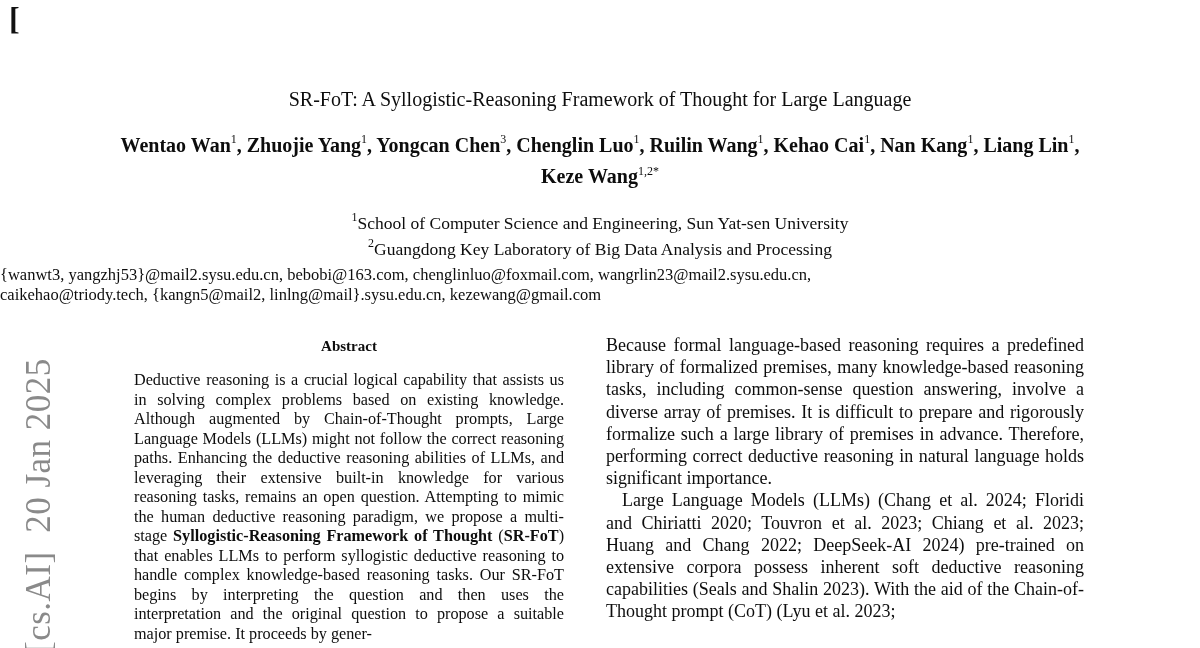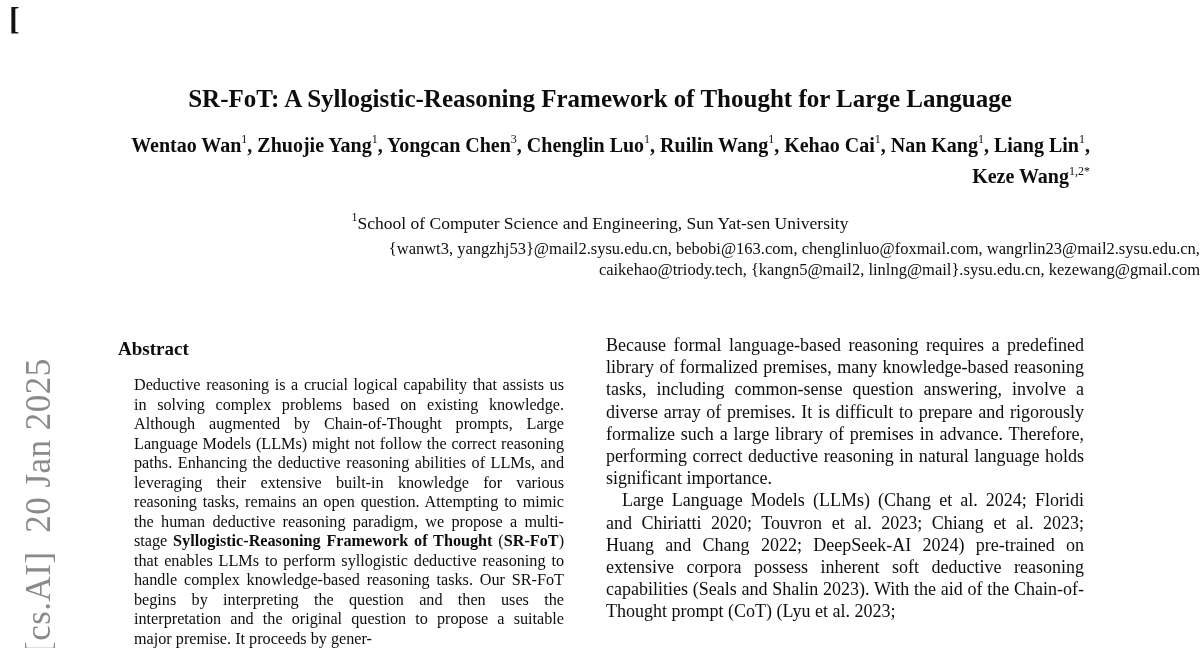--- a/index.html
+++ b/index.html
@@ -12,33 +12,33 @@
     position:absolute; left:9px; top:2px; font-size:32px; font-weight:bold;
     color:#111; line-height:1;
   }
   .watermark {
     position:absolute; left:21px; top:653px;
     transform:rotate(-90deg); transform-origin:0 0;
     font-size:35px; letter-spacing:0.5px; white-space:pre;
     color:#8a8a8a; line-height:1;
   }
   .header { position:absolute; top:84px; left:0; width:1200px; text-align:center; }
-  .title { font-size:25px; font-weight:bold; line-height:30px; }
+  .title { font-size:20px; font-weight:normal; line-height:30px; }
   .authors {
     width:980px; margin:13px auto 16px auto; font-size:20px; font-weight:bold;
-    line-height:27px; text-align:right;
+    line-height:27px; text-align:center;
   }
   .authors sup, .affil sup {
     font-weight:normal; font-size:12px; position:relative; top:-1px;
   }
   .affils { margin-top:18px; font-size:17.5px; line-height:21px; text-align:center; }
-  .emails { margin-top:5px; font-size:16.5px; line-height:20.5px; text-align:right;padding-left:12px; }
+  .emails { margin-top:5px; font-size:16.5px; line-height:20.5px; text-align:left; }
   .col-left { position:absolute; left:118px; top:338px; width:462px; }
   .abstract-heading {
-    font-weight:bold; font-size:19px; margin:0 0 13px 0;
+    text-align:center; font-weight:bold; font-size:15px; margin:0 0 13px 0;
   }
   .abstract-body {
     font-size:16.2px; line-height:19.5px; text-align:justify; margin:16px;
   }
   .col-right {
     position:absolute; left:606px; top:334px; width:478px;
     font-size:18px; line-height:22.2px; text-align:justify;
   }
   .col-right p { margin:0; }
   .col-right p.indent { text-indent:16px; }
@@ -51,20 +51,21 @@
 
 <div class="watermark">[cs.AI]  20 Jan 2025</div>
 
 <div class="header">
   <div class="title">
     <div>SR-FoT: A Syllogistic-Reasoning Framework of Thought for Large Language</div>
   </div>
   <div class="authors" id="authors"><span><span>Wentao Wan</span><sup>1</sup></span>, <span><span>Zhuojie Yang</span><sup>1</sup></span>, <span><span>Yongcan Chen</span><sup>3</sup></span>, <span><span>Chenglin Luo</span><sup>1</sup></span>, <span><span>Ruilin Wang</span><sup>1</sup></span>, <span><span>Kehao Cai</span><sup>1</sup></span>, <span><span>Nan Kang</span><sup>1</sup></span>, <span><span>Liang Lin</span><sup>1</sup></span>, <span><span>Keze Wang</span><sup>1,2*</sup></span></div>
   <div class="affils" id="affils">
       <div class="affil"><sup>1</sup>School of Computer Science and Engineering, Sun Yat-sen University</div>
+      <div class="affil"><sup>2</sup>Guangdong Key Laboratory of Big Data Analysis and Processing</div>
     </div>
   <div class="emails" id="emails">
       <div>{wanwt3, yangzhj53}@mail2.sysu.edu.cn, bebobi@163.com, chenglinluo@foxmail.com, wangrlin23@mail2.sysu.edu.cn,</div>
       <div>caikehao@triody.tech, {kangn5@mail2, linlng@mail}.sysu.edu.cn, kezewang@gmail.com</div>
     </div>
 </div>
 
 <div class="col-left">
   <p class="abstract-heading">Abstract</p>
   <p class="abstract-body"><span>Deductive reasoning is a crucial logical capability that assists us in solving complex problems based on existing knowledge. Although augmented by Chain-of-Thought prompts, Large Language Models (LLMs) might not follow the correct reasoning paths. Enhancing the deductive reasoning abilities of LLMs, and leveraging their extensive built-in knowledge for various reasoning tasks, remains an open question. Attempting to mimic the human deductive reasoning paradigm, we propose a multi-stage </span><b class="inline-bold">Syllogistic-Reasoning Framework of Thought</b><span> (</span><b class="inline-bold">SR-FoT</b><span>) that enables LLMs to perform syllogistic deductive reasoning to handle complex knowledge-based reasoning tasks. Our SR-FoT begins by interpreting the question and then uses the interpretation and the original question to propose a suitable major premise. It proceeds by gener-</span></p>

